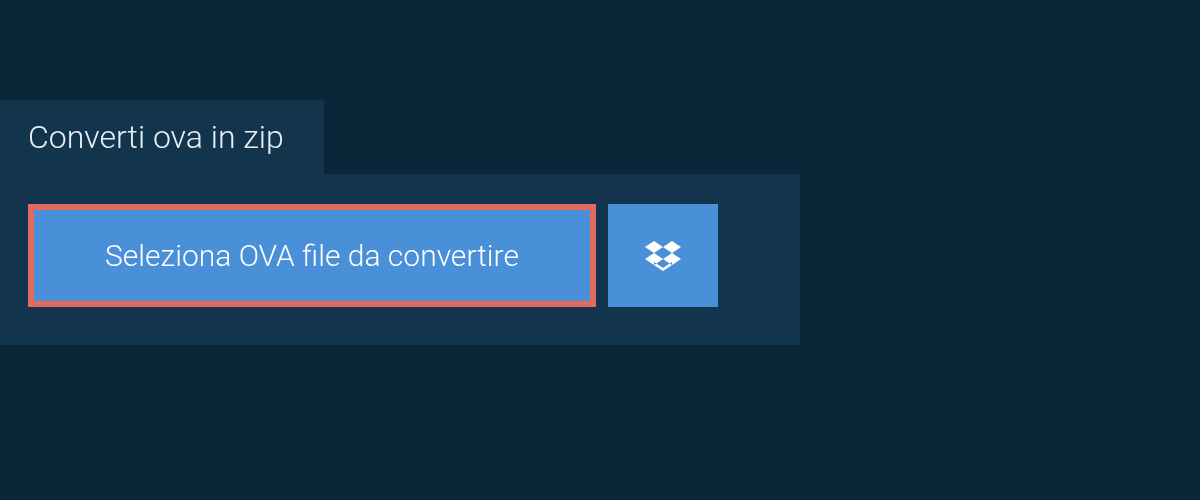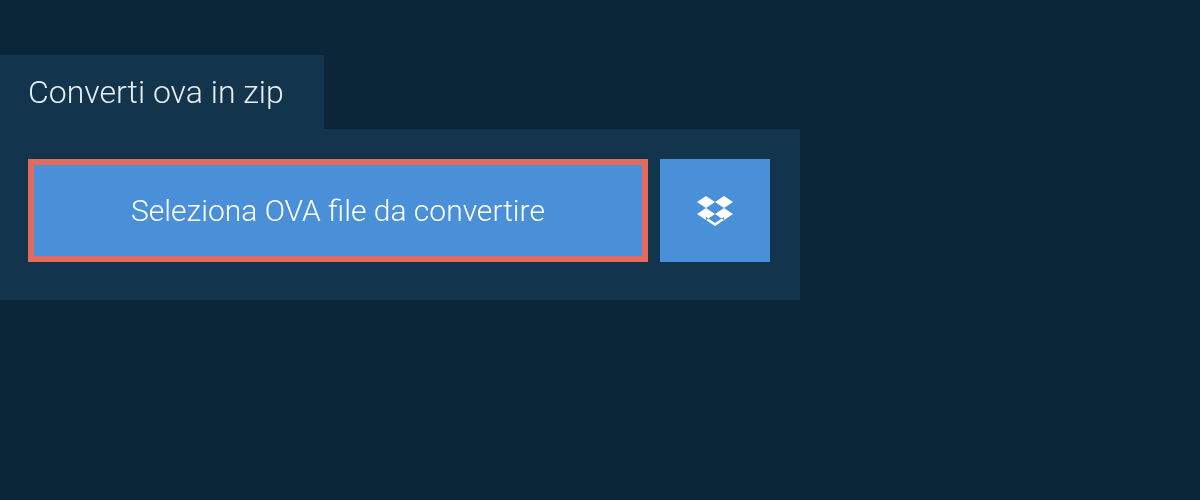--- a/index.html
+++ b/index.html
@@ -10,20 +10,21 @@
     body {
       width: 1200px;
       height: 500px;
       background: #0b2639;
       font-family: -apple-system, BlinkMacSystemFont, "Segoe UI", Roboto, sans-serif;
       overflow: hidden;
     }
     .tab-bar {
       display: flex;
       padding-top: 55px;
+      margin-top: 45px;
     }
     .tab {
       background: #12344d;
       color: #e8eef2;
       font-size: 32px;
       font-weight: 300;
       padding: 18px 40px 18px 28px;
       display: inline-block;
     }
     .panel {
@@ -41,21 +42,21 @@
       border: 6px solid #e36a5c;
       color: #ffffff;
       font-size: 30px;
       font-weight: 300;
       padding: 28px 40px;
       display: flex;
       align-items: center;
       justify-content: center;
       cursor: pointer;
       flex: 0 0 auto;
-      width: 620px;
+      width: 568px;
     }
     .dropbox-button {
       background: #4a90d9;
       display: flex;
       align-items: center;
       justify-content: center;
       cursor: pointer;
       width: 110px;
     }
     .dropbox-icon {

